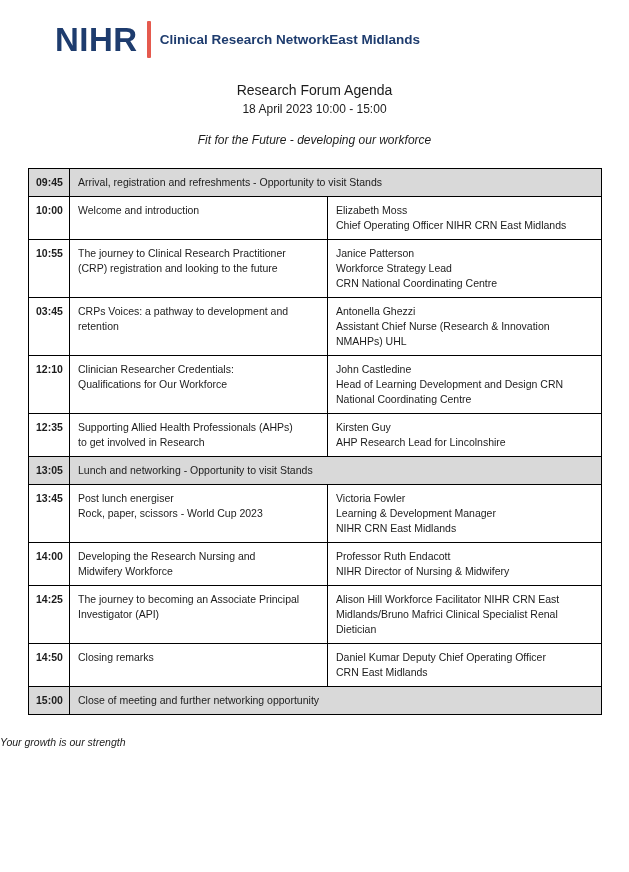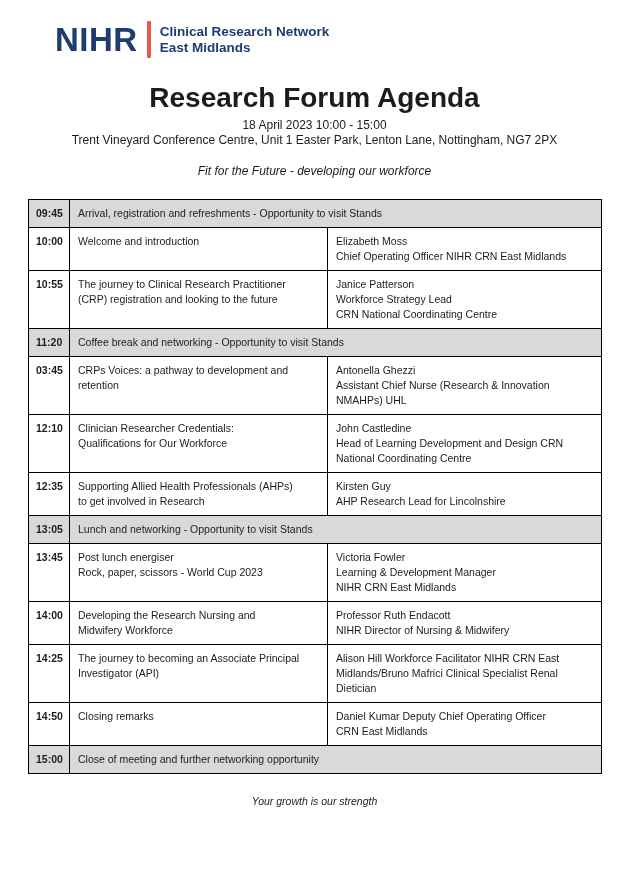--- a/index.html
+++ b/index.html
@@ -27,28 +27,28 @@
     font-size: 33px; font-weight: bold;
     color: var(--navy); letter-spacing: 0.5px; line-height: 1;
   }
   .logo-bar {
     width: 4px; height: 37px;
     background: var(--coral);
     margin: 0 9px 0 9px; border-radius: 1px;
     flex: 0 0 auto;
   }
   .logo-text {
-    display: flex; flex-direction: column;
+    display: flex; flex-direction: row;
     font-size: 13.5px; font-weight: bold;
     color: var(--navy); line-height: 16px;
   }
   
   .title-block { text-align: center; margin-top: 24px; }
   .doc-title {
-    font-size: 28px; font-weight: bold;
+    font-size: 14px; font-weight: normal;
     margin: 16px 0 4px 0; color: var(--text);
   }
   .meta-line { font-size: 12px; line-height: 15px; }
   .theme-line {
     font-style: italic; font-size: 12px;
     margin-top: 16px;
   }
   
   table.agenda {
     border-collapse: collapse;
@@ -66,21 +66,20 @@
     overflow: hidden;
   }
   td.time-cell {
     font-weight: bold;
     padding: 6px 2px 6px 7px;
   }
   td.session-cell { padding-right: 2px; }
   tr.break-row td { background: var(--row-grey); }
   
   .footer-line {
-    text-align: center;
     font-style: italic;
     font-size: 10.5px;
     margin-top: 21px;
   }
 </style>
 </head>
 <body>
 
 <div class="logo-row">
   <div class="logo">
@@ -89,21 +88,20 @@
     <span class="logo-text">
       <span>Clinical Research Network</span>
       <span>East Midlands</span>
     </span>
   </div>
 </div>
 
 <div class="title-block">
   <h1 class="doc-title">Research Forum Agenda</h1>
   <div class="meta-line">18 April 2023 10:00 - 15:00</div>
-  <div class="meta-line">Trent Vineyard Conference Centre, Unit 1 Easter Park, Lenton Lane, Nottingham, NG7 2PX</div>
   <div class="theme-line">Fit for the Future - developing our workforce</div>
 </div>
 
 <table class="agenda">
   <colgroup>
     <col style="width:41px">
     <col style="width:258px">
     <col style="width:274px">
   </colgroup>
   <tbody>
@@ -128,26 +126,20 @@
         <td class="session-cell">
           <div>The journey to Clinical Research Practitioner</div>
           <div>(CRP) registration and looking to the future</div>
         </td>
         <td class="speaker-cell">
           <div>Janice Patterson</div>
           <div>Workforce Strategy Lead</div>
           <div>CRN National Coordinating Centre</div>
         </td>
       </tr>
-      <tr class="break-row">
-        <td class="time-cell">11:20</td>
-        <td class="session-cell" colspan="2">
-          <div>Coffee break and networking - Opportunity to visit Stands</div>
-        </td>
-      </tr>
       <tr>
         <td class="time-cell">03:45</td>
         <td class="session-cell">
           <div>CRPs Voices: a pathway to development and</div>
           <div>retention</div>
         </td>
         <td class="speaker-cell">
           <div>Antonella Ghezzi</div>
           <div>Assistant Chief Nurse (Research &amp; Innovation</div>
           <div>NMAHPs) UHL</div>

